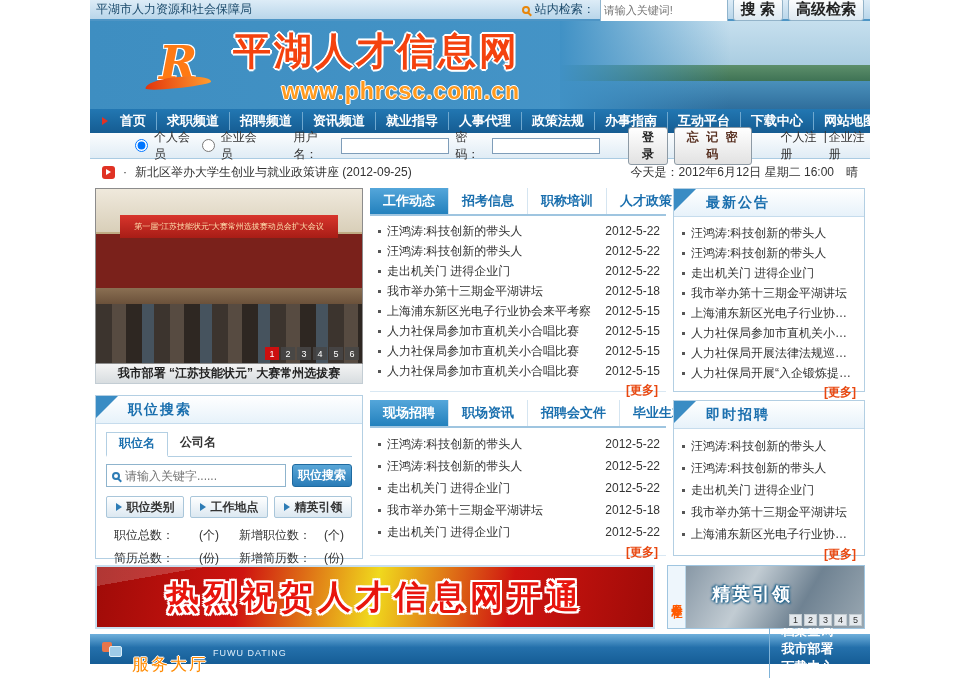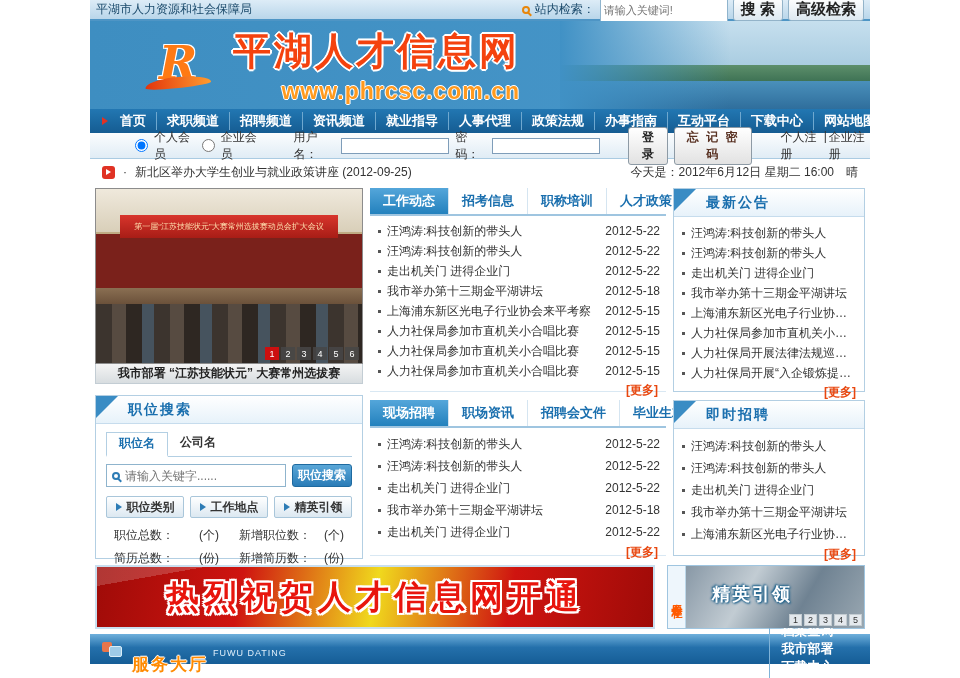--- a/index.html
+++ b/index.html
@@ -160,21 +160,21 @@
   .special-pages { position:absolute; bottom:2px; right:2px; display:flex; gap:2px; }
   .special-pages span { width:13px; height:12px; background:rgba(238,242,245,.9); border:1px solid #c4ccd1;
     font-size:9px; color:#333; display:flex; align-items:center; justify-content:center; cursor:pointer; }
 
   
   .footer { height:30px; margin-top:2px; background:linear-gradient(#6fb0dc,#2470ab 45%,#155d96);
     display:flex; align-items:center; padding:0 12px; }
   .f-icon { position:relative; width:24px; height:20px; flex:none; }
   .f-a { position:absolute; left:0; top:3px; width:10px; height:10px; background:#e8754a; border-radius:2px; }
   .f-b { position:absolute; left:7px; top:7px; width:13px; height:11px; background:#9ecbe8; border:1px solid #d9edf8; border-radius:2px; }
-  .footer-title { color:#ff8a00; font-weight:bold; font-size:17px; letter-spacing:2px; margin-left:6px;
+  .footer-title { color:#ff8a00; font-weight:normal; font-size:17px; letter-spacing:2px; margin-left:6px;
     text-shadow:-1px 0 #fff,1px 0 #fff,0 -1px #fff,0 1px #fff; cursor:pointer;margin-top:31px; }
   .footer-sub { color:#dfeefa; font-size:9px; letter-spacing:1px; margin:8px 0 0 5px; }
   .footer-links { margin-left:auto; display:flex; align-items:center; color:#fff; font-size:13px; font-weight:bold;flex-direction:column; }
   .footer-links li { padding:0 12px; cursor:pointer; white-space:nowrap; }
   .footer-links li + li { border-left:1px solid #7fb3d8; }
 </style>
 </head>
 <body>
 
 <div class="page">

